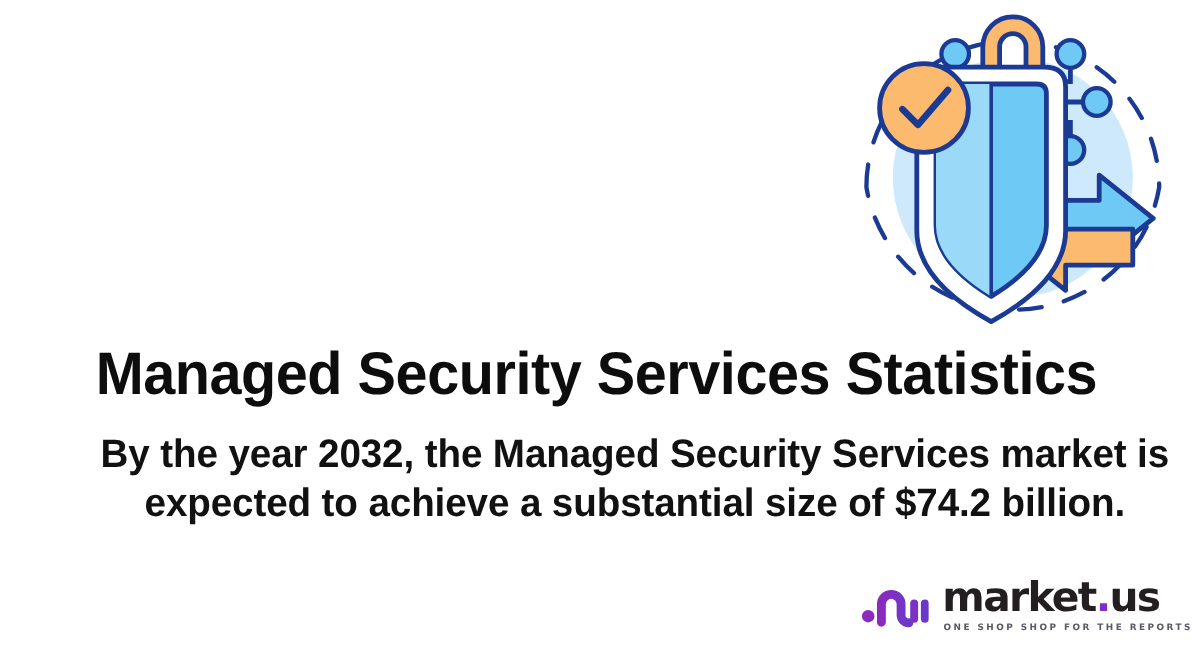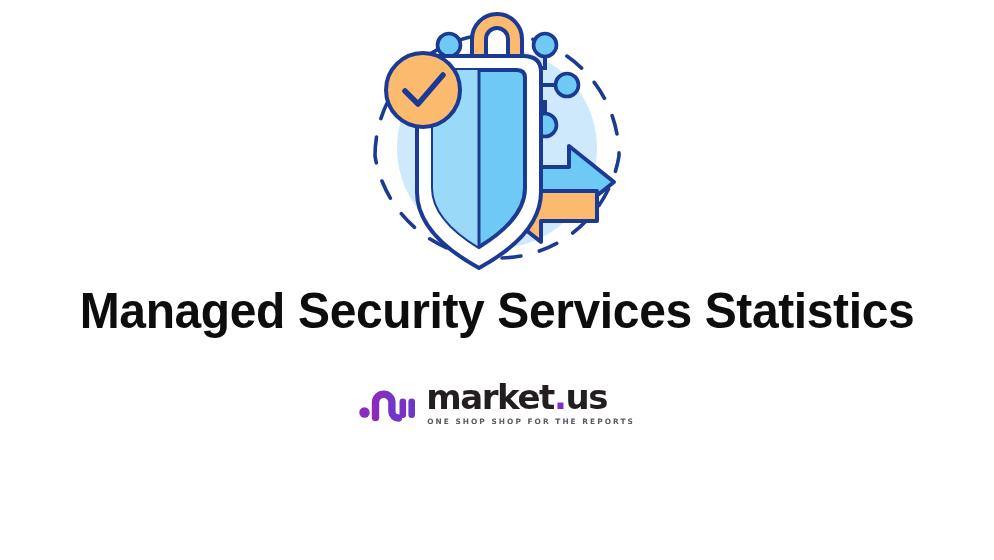--- a/index.html
+++ b/index.html
@@ -15,21 +15,21 @@
     position: relative;
   }
 
   .poster {
     position: relative;
     width: 994px;
     height: 560px;
     background: #ffffff;
     display: flex;
     flex-direction: column;
-    align-items: center;
+    align-items: flex-end;
   }
 
   
   .hero-icon {
     width: 300px;
     height: 268px;
     margin-top: 6px;
     flex: none;
   }
   .hero-icon svg { display: block; width: 100%; height: 100%; }
@@ -181,20 +181,24 @@
         <circle cx="76" cy="84" r="37" fill="#FBBA6E" stroke="#1B3A93" stroke-width="4"></circle>
         <path d="M58 85 L71 98 L96 69" fill="none" stroke="#1B3A93" stroke-width="5.5" stroke-linecap="round" stroke-linejoin="round"></path>
       </g>
     </svg>
   </div>
 
   <div class="title-block">
     <div class="poster-title">Managed Security Services Statistics</div>
   </div>
 
+  <div class="subtitle-block">
+    <div class="poster-subtitle">By the year 2032, the Managed Security Services market is</div>
+    <div class="poster-subtitle">expected to achieve a substantial size of $74.2 billion.</div>
+  </div>
 
   <div class="logo-row">
 
     <div class="logo-mark">
       <svg viewBox="0 0 56 40" xmlns="http://www.w3.org/2000/svg">
         <defs>
           <linearGradient id="lgGrad" x1="0" y1="0" x2="1" y2="0">
             <stop offset="0%" stop-color="#8A2BBE"></stop>
             <stop offset="100%" stop-color="#6B39C9"></stop>
           </linearGradient>

